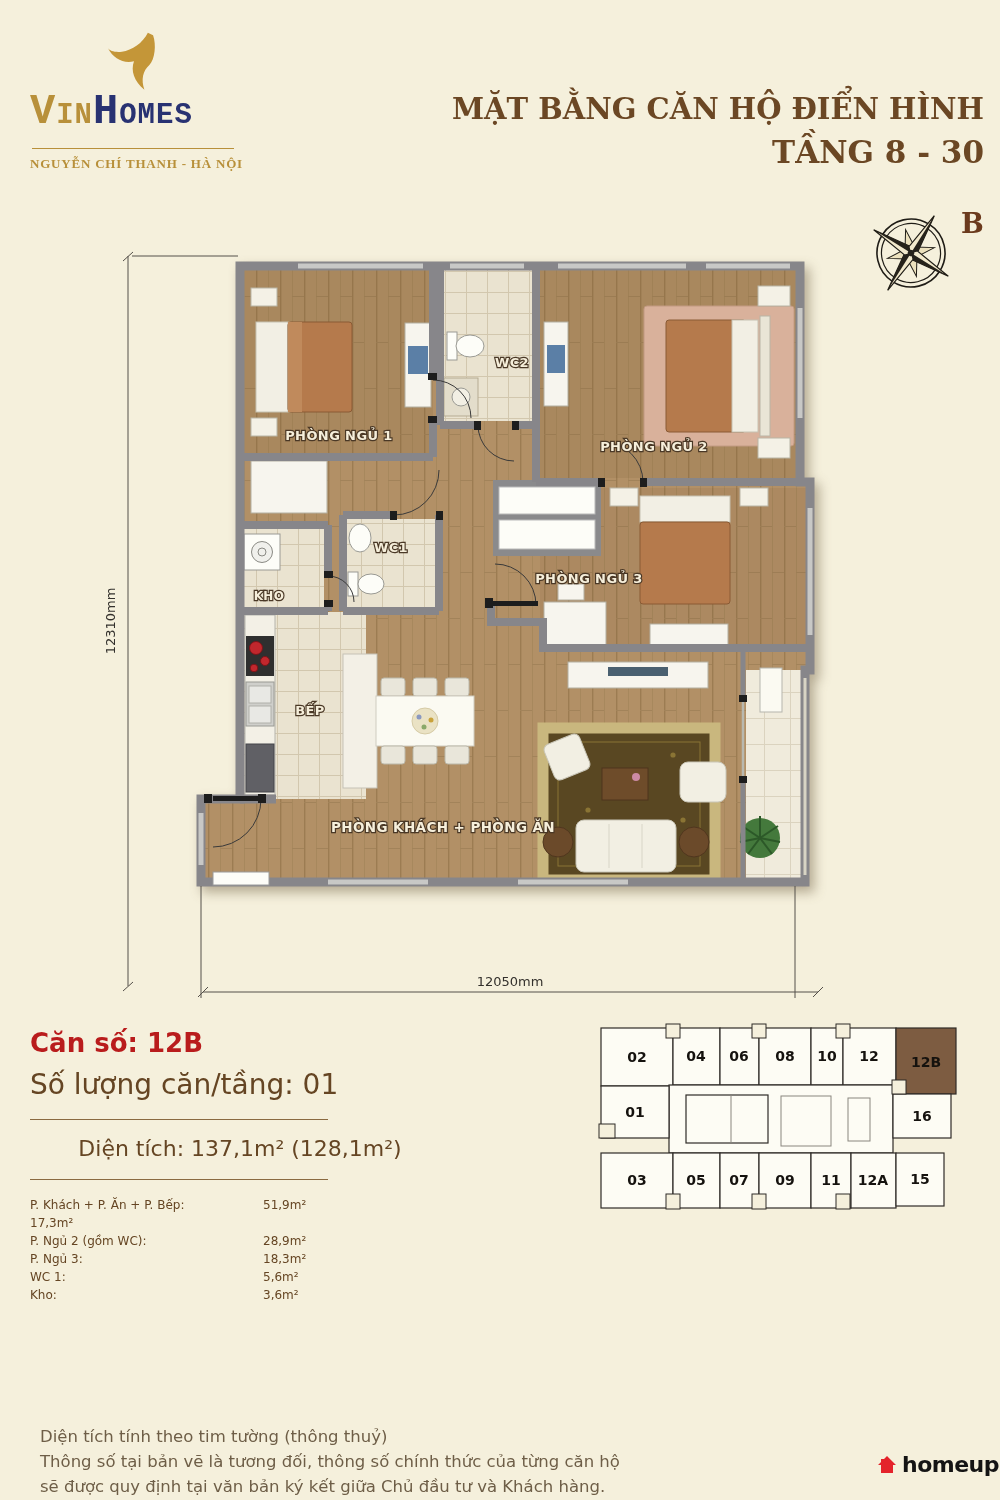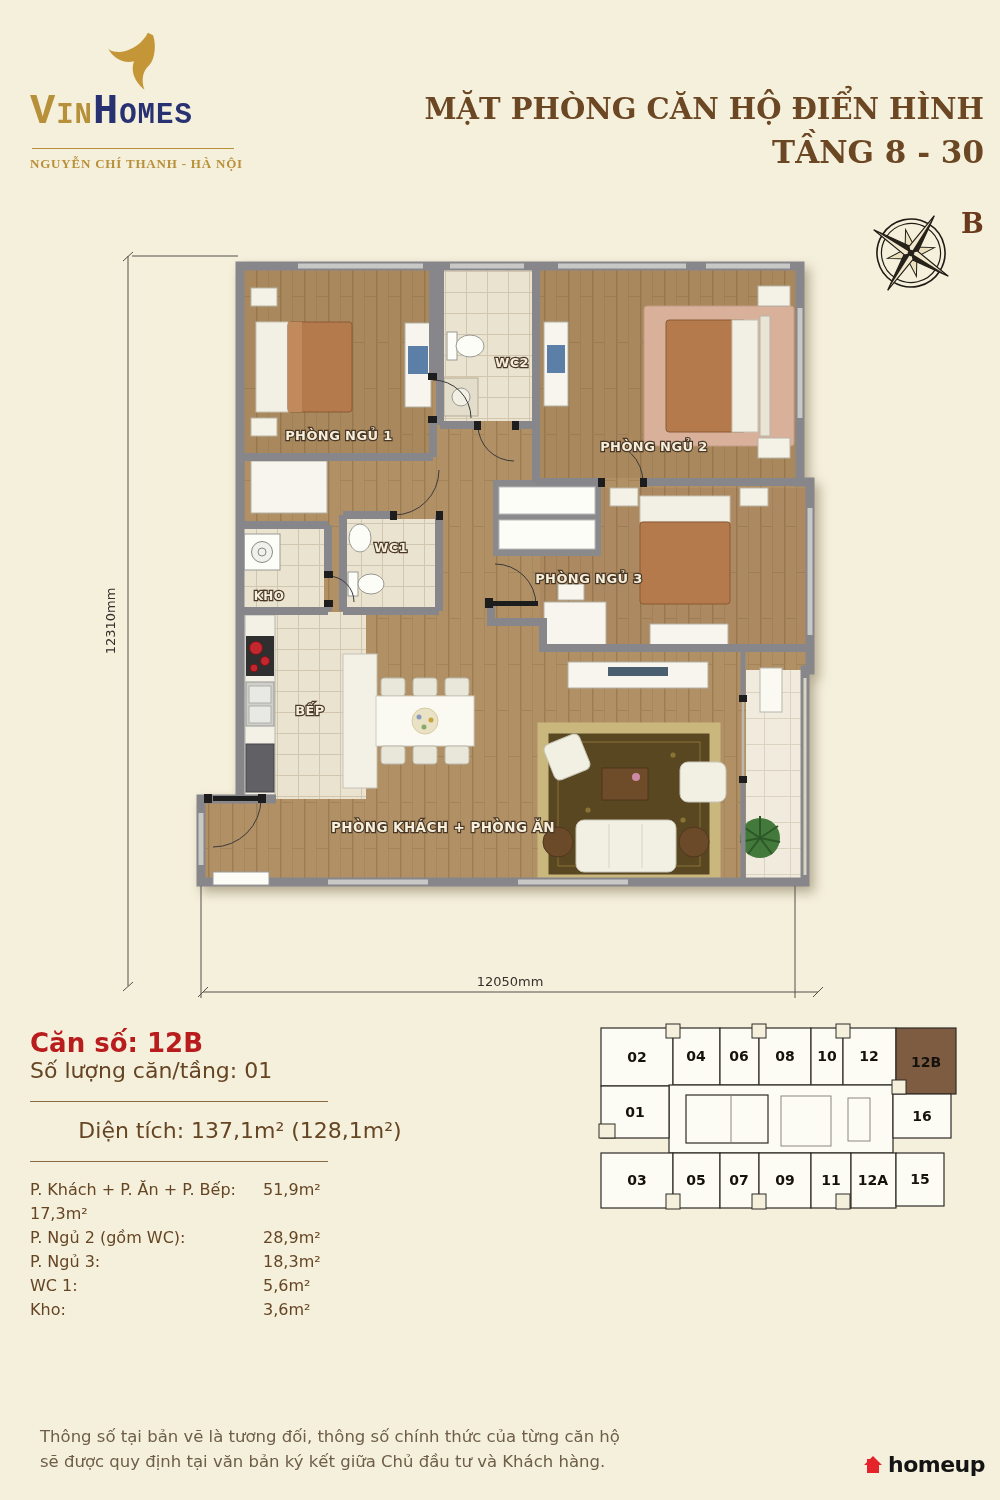--- a/index.html
+++ b/index.html
@@ -31,53 +31,53 @@
   .dim-text{font-family:"DejaVu Sans",sans-serif;font-size:13px;fill:#33302c;}
   .dim-line{stroke:#55504a;stroke-width:1;fill:none;}
 
   
   .compass-svg{left:853px;top:193px;width:140px;height:118px;}
   .compass-b{font-family:"DejaVu Serif","Liberation Serif",serif;font-weight:bold;font-size:27px;fill:#6b3a1d;}
 
   
   .info{left:30px;top:1028px;width:420px;color:#654523;}
   .unit-number{font-size:26px;font-weight:bold;color:#b91c1c;}
-  .quantity{font-size:22px;}
+  .quantity{font-size:28px;margin-top:10px;}
   .info hr{border:none;border-top:1px solid #8a6a40;width:298px;margin:18px 0 16px 0;}
   .area{font-size:22px;text-align:center;}
-  .rows{font-size:16px;line-height:1.5;}
+  .rows{font-size:12px;line-height:1.5;}
   .row{display:flex;}
   .row .lbl{min-width:225px;padding-right:8px;white-space:nowrap;}
   .row .val{white-space:nowrap;}
 
   
   .keyplan-svg{left:596px;top:1020px;width:372px;height:198px;}
   .kp-label{font-family:"DejaVu Sans",sans-serif;font-weight:bold;font-size:14px;fill:#15120e;text-anchor:middle;}
 
   
   .footer{left:40px;top:1424px;font-size:16.5px;color:#6e5e47;line-height:1.52;}
-  .credit{right:15px;top:1452px;display:flex;align-items:center;gap:4px;}
+  .credit{right:1px;top:1452px;display:flex;align-items:center;gap:4px;}
   .credit-label{font-size:22px;font-weight:bold;color:#141414;letter-spacing:-.5px;}
 </style>
 </head>
 <body>
 
 <div class="abs logo">
   <svg class="bird" viewBox="0 0 60 70">
     <path d="M46,0 C40,12 28,20 16,22 C8,23 2,21 0,18 C6,30 18,36 30,33 C26,44 30,56 42,66 C38,54 40,44 48,37 C54,31 56,14 52,3 Z" fill="#c49638"></path>
   </svg>
   <div class="brand-name">
     <span class="brand-vin">Vin</span><span class="brand-homes">Homes</span>
   </div>
   <div class="gold-rule"></div>
   <div class="brand-sub">NGUYỄN CHÍ THANH - HÀ NỘI</div>
 </div>
 
 <div class="abs title-block">
-  <div class="title-line1">MẶT PHÒNG CĂN HỘ ĐIỂN HÌNH</div>
+  <div class="title-line1">MẶT BẰNG CĂN HỘ ĐIỂN HÌNH</div>
   <div class="title-line2">TẦNG 8 - 30</div>
 </div>
 
 <svg class="abs compass-svg" viewBox="0 0 140 118">
   <g transform="rotate(32 58 60)">
     <circle cx="58" cy="60" r="34" fill="none" stroke="#1f1c16" stroke-width="1.6"></circle>
     <circle cx="58" cy="60" r="29.5" fill="none" stroke="#1f1c16" stroke-width="1.2"></circle>
     <polygon points="75,43 65,60 75,77 58,67 41,77 51,60 41,43 58,53" fill="#ece1bd" stroke="#1f1c16" stroke-width="1"></polygon>
     <polygon points="58,16 63,55 102,60 63,65 58,104 53,65 14,60 53,55" fill="#f2e9cc" stroke="#1f1c16" stroke-width="1.2"></polygon>
     <path d="M58,16 L63,55 L58,60 Z" fill="#26221a"></path>
@@ -427,20 +427,21 @@
     <text class="kp-label" x="100" y="165">05</text>
     <text class="kp-label" x="143" y="165">07</text>
     <text class="kp-label" x="189" y="165">09</text>
     <text class="kp-label" x="235" y="165">11</text>
     <text class="kp-label" x="277" y="165">12A</text>
     <text class="kp-label" x="324" y="164">15</text>
   </g>
 </svg>
 
 <div class="abs footer">
+  <div>Diện tích tính theo tim tường (thông thuỷ)</div>
   <div>Thông số tại bản vẽ là tương đối, thông số chính thức của từng căn hộ</div>
   <div>sẽ được quy định tại văn bản ký kết giữa Chủ đầu tư và Khách hàng.</div>
 </div>
 
 <div class="abs credit">
   <svg width="22" height="22" viewBox="0 0 22 22">
     <polygon points="11,2 20,11 17,11 17,19 5,19 5,11 2,11" fill="#e4232b"></polygon>
     <rect x="5" y="5" width="3" height="4" fill="#e4232b"></rect>
   </svg>
   <span class="credit-label">homeup</span>

